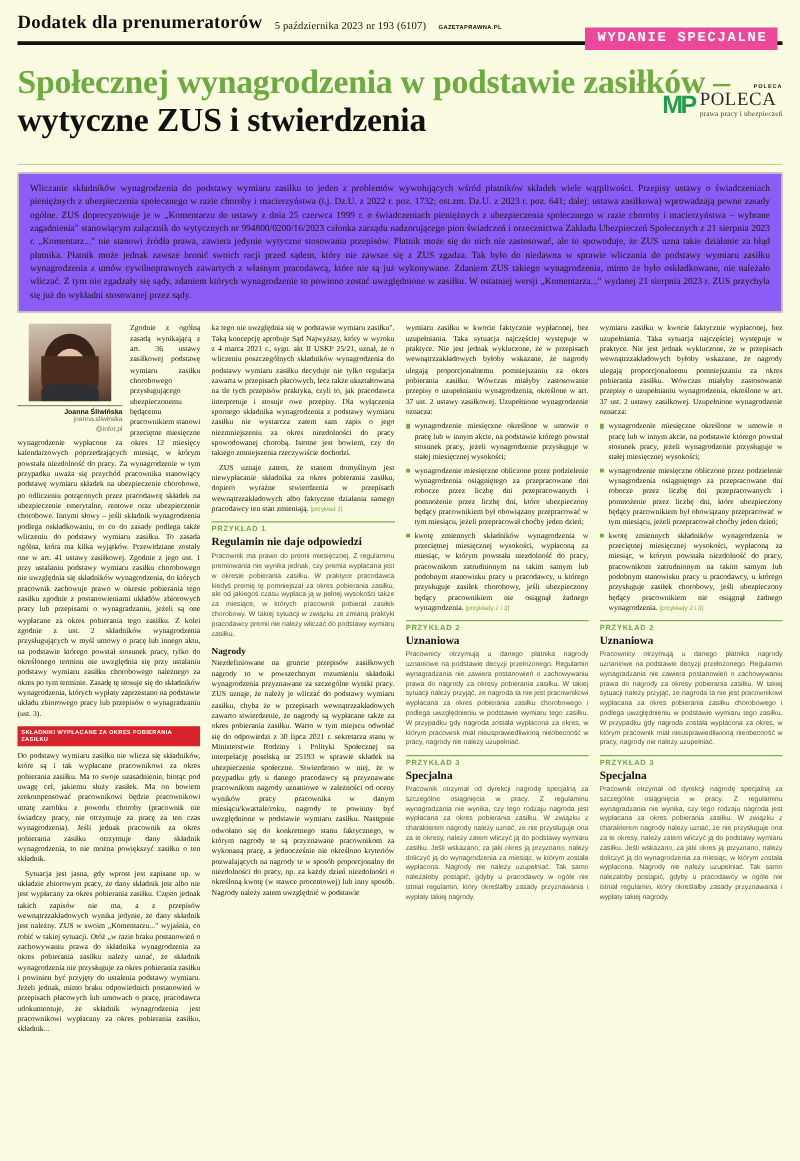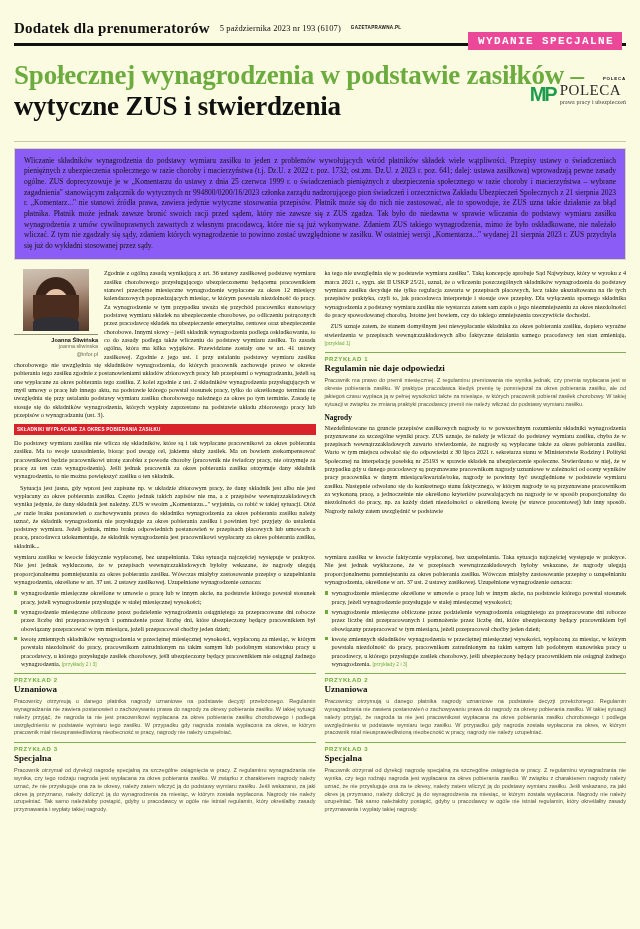--- a/index.html
+++ b/index.html
@@ -30,22 +30,22 @@
     font-family: "Liberation Serif", serif;
     font-weight: 700;
     font-size: 40px;
     line-height: 1;
     letter-spacing: -0.5px;
     color: #111;
     white-space: nowrap;
   }
 
   .subhead-row {
-    display:flex; align-items:center; gap: 10px;
-    margin-top: 20px; position: relative;
+    display:flex; align-items:flex-end; gap: 10px;
+    margin-top: 10px; position: relative;
   }
   .subhead {
     font-family: "Liberation Serif", serif;
     font-weight: 700;
     font-size: 15px;
     color:#111;
     letter-spacing: 0.2px;
   }
   .issue {
     font-family: "Liberation Serif", serif;
@@ -123,21 +123,21 @@
     font-size: 7.5px;
     line-height: 1.42;
     text-align: justify;
     color:#15150f;
   }
 
   
   .columns {
     margin-top: 9px;
     display: grid;
-    grid-template-columns: 1fr 1fr;
+    grid-template-columns: 1fr 1fr 1fr 1fr;
     column-gap: 9px;
     height: 545px;
   }
   .col { position:relative; }
   .coltext {
     font-family:"Liberation Serif", serif;
     font-size: 6.2px;
     line-height: 1.345;
     text-align: justify;
     color:#16160f;

